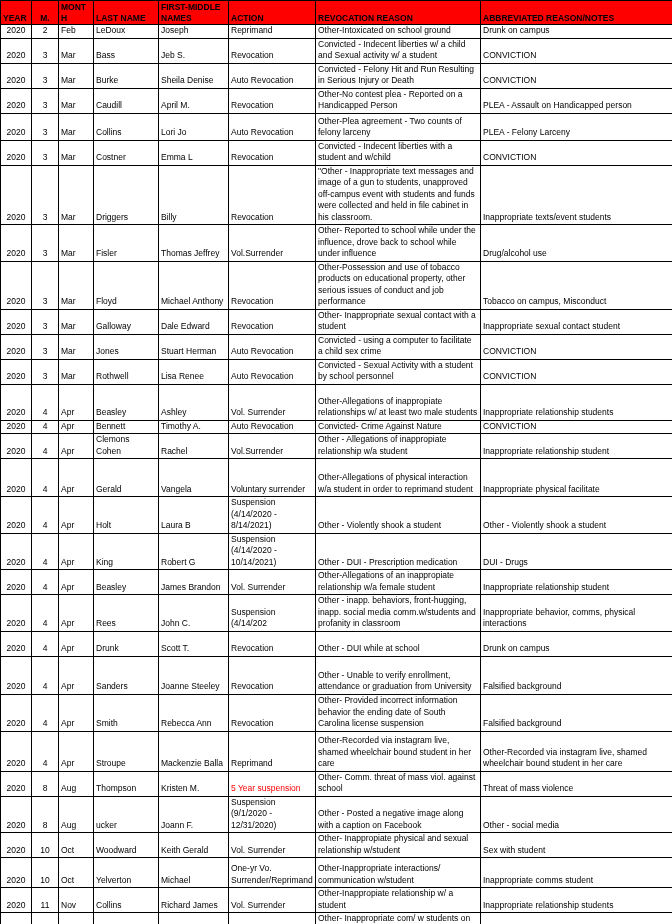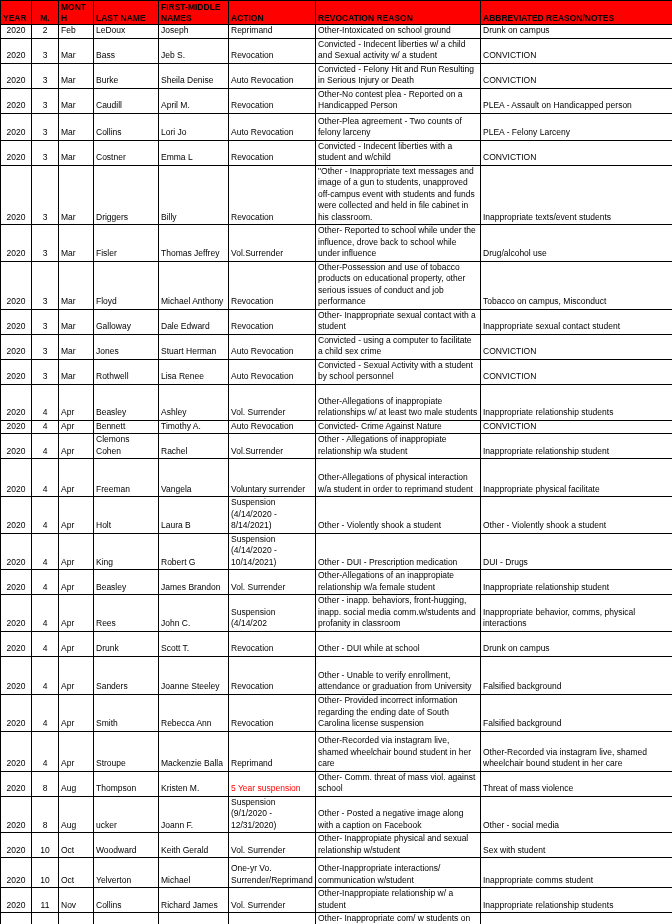--- a/index.html
+++ b/index.html
@@ -212,21 +212,21 @@
         <td>Clemons Cohen</td>
         <td>Rachel</td>
         <td>Vol.Surrender</td>
         <td>Other - Allegations of inappropiate relationship w/a student</td>
         <td>Inappropriate relationship student</td>
       </tr>
       <tr style="height: 38px;">
         <td class="num">2020</td>
         <td class="num">4</td>
         <td>Apr</td>
-        <td>Freeman</td>
+        <td>Gerald</td>
         <td>Vangela</td>
         <td>Voluntary surrender</td>
         <td>Other-Allegations of physical interaction w/a student in order to reprimand student</td>
         <td>Inappropriate physical facilitate</td>
       </tr>
       <tr style="height: 36px;">
         <td class="num">2020</td>
         <td class="num">4</td>
         <td>Apr</td>
         <td>Holt</td>
@@ -285,21 +285,21 @@
         <td>Other - Unable to verify enrollment, attendance or graduation from University</td>
         <td>Falsified background</td>
       </tr>
       <tr style="height: 37px;">
         <td class="num">2020</td>
         <td class="num">4</td>
         <td>Apr</td>
         <td>Smith</td>
         <td>Rebecca Ann</td>
         <td>Revocation</td>
-        <td>Other- Provided incorrect information regarding the ending date of South Carolina license suspension</td>
+        <td>Other- Provided incorrect information behavior the ending date of South Carolina license suspension</td>
         <td>Falsified background</td>
       </tr>
       <tr style="height: 40px;">
         <td class="num">2020</td>
         <td class="num">4</td>
         <td>Apr</td>
         <td>Stroupe</td>
         <td>Mackenzie Balla</td>
         <td>Reprimand</td>
         <td>Other-Recorded via instagram live, shamed wheelchair bound student in her care</td>

